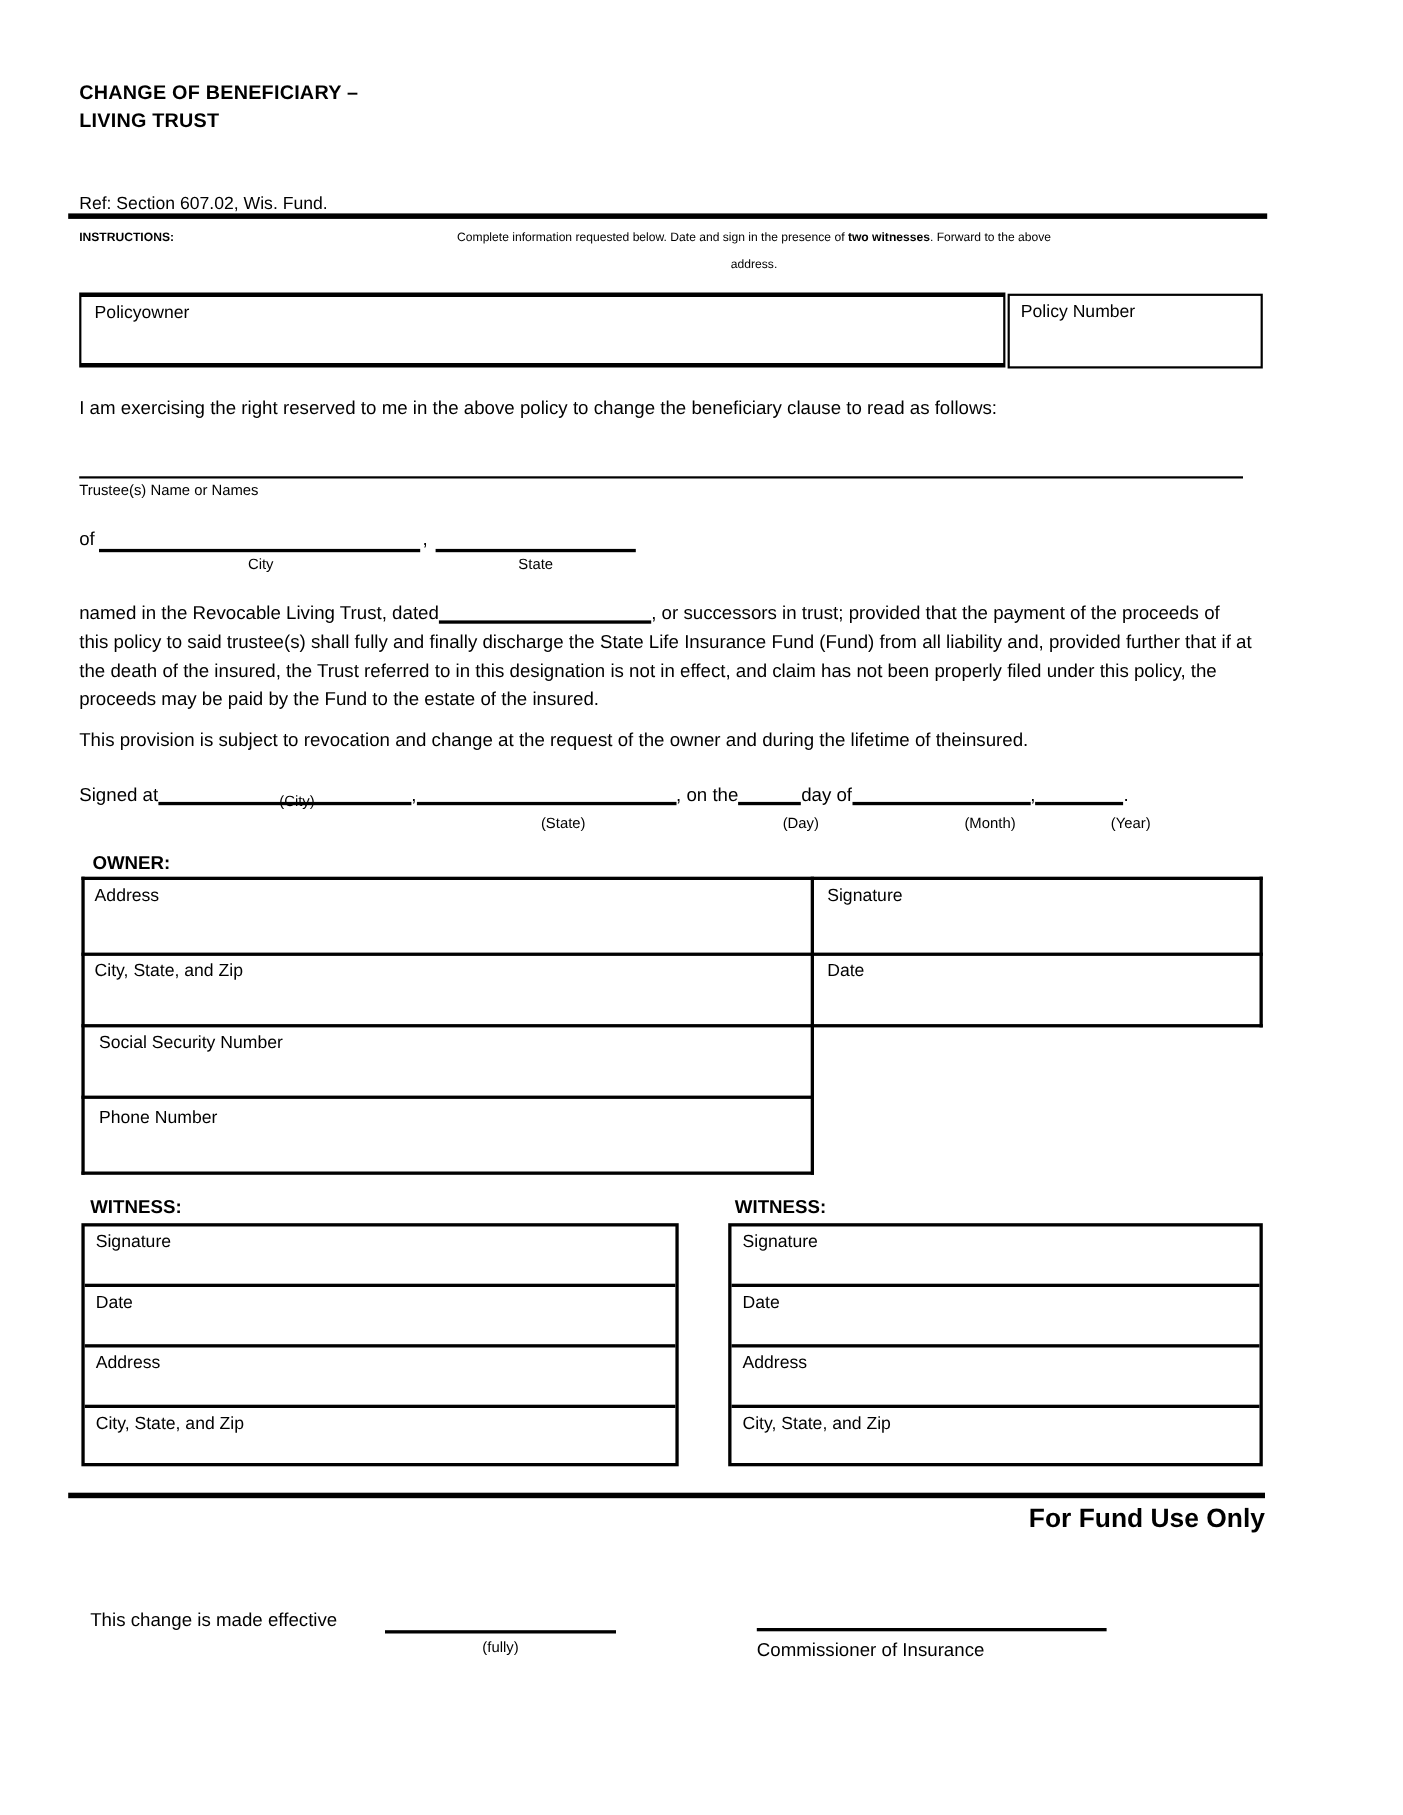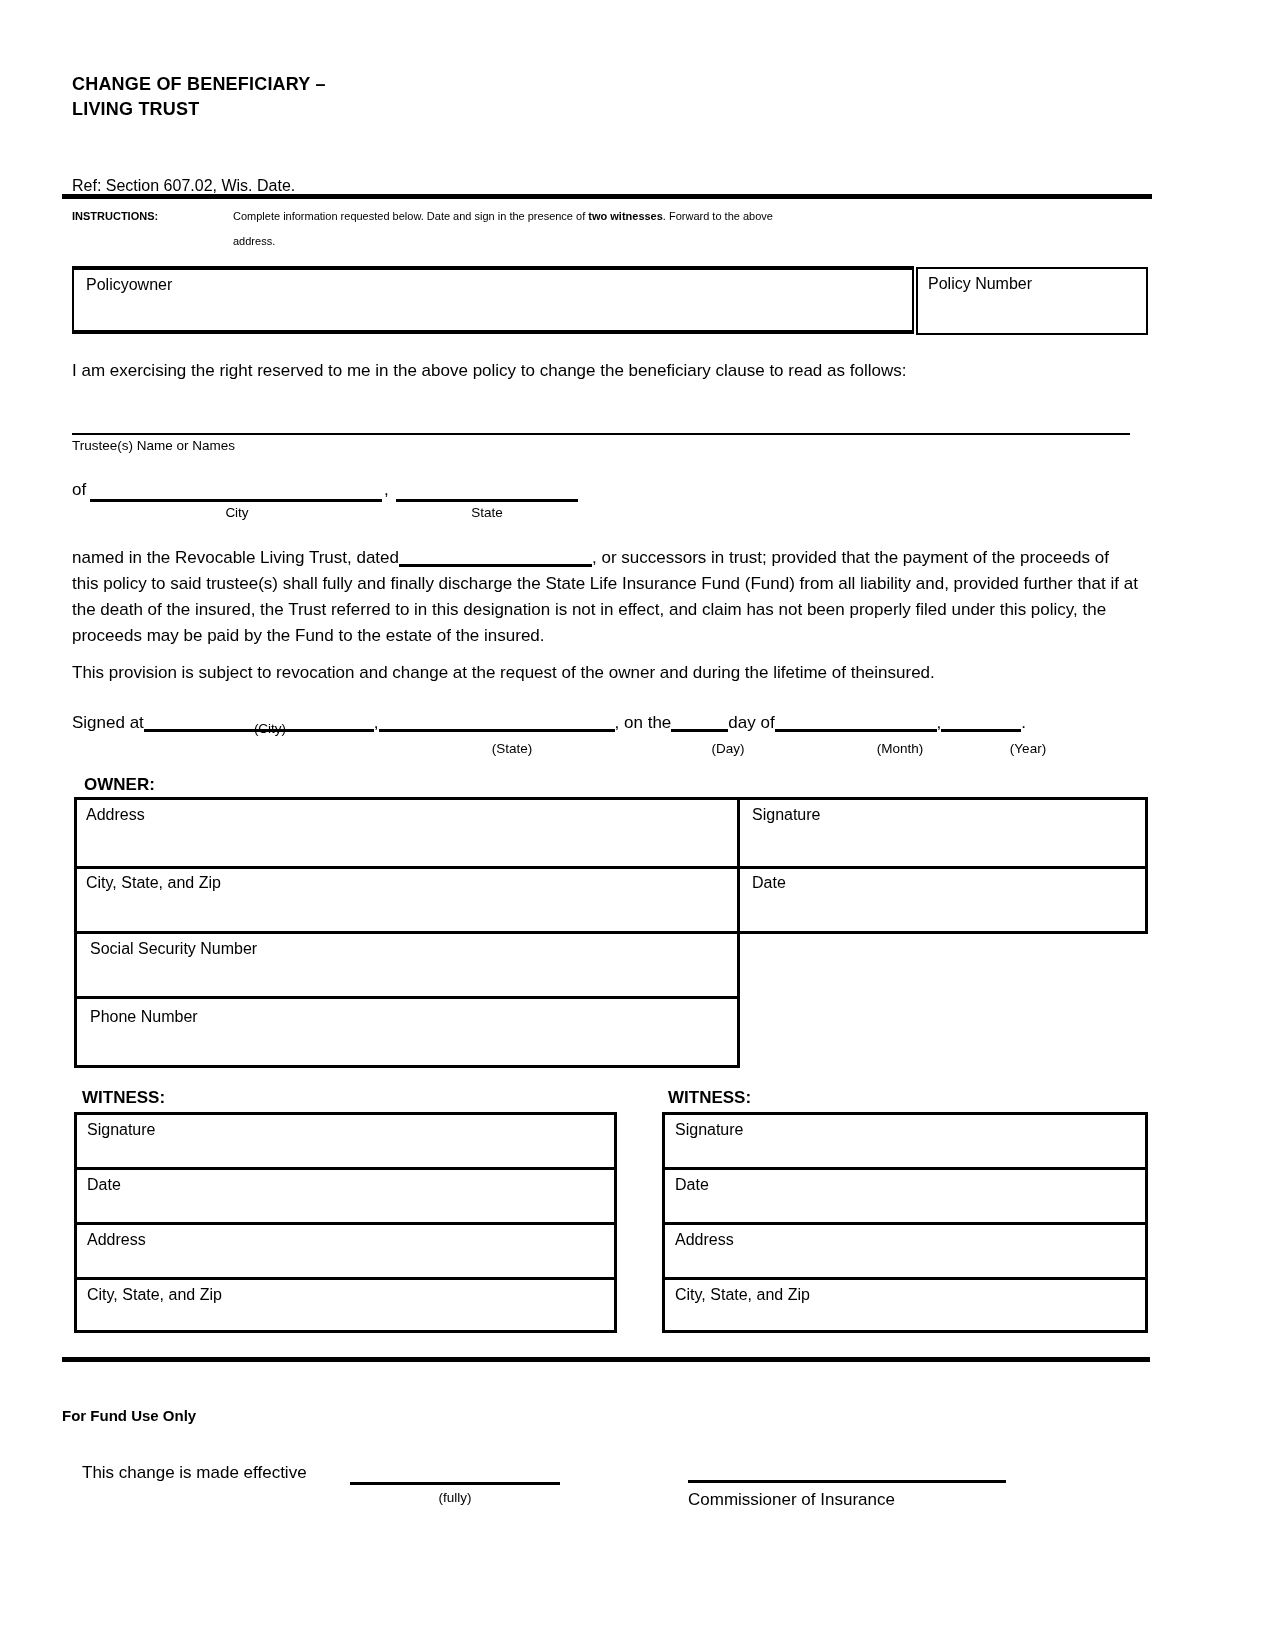--- a/index.html
+++ b/index.html
@@ -28,25 +28,25 @@
   .wlbl{position:absolute;left:10px;font-size:16px;line-height:20px;}
   .nowrap{white-space:nowrap;}
 </style>
 </head>
 <body>
 
 <div class="page">
 
   <div class="abs t18b" style="left:72px;top:72px;">CHANGE OF BENEFICIARY –</div>
   <div class="abs t18b" style="left:72px;top:97px;">LIVING TRUST</div>
-  <div class="abs t16" style="left:72px;top:175px;">Ref: Section 607.02, Wis. Date.</div>
+  <div class="abs t16" style="left:72px;top:175px;">Ref: Section 607.02, Wis. Fund.</div>
   <div class="hline" style="left:62px;top:194px;width:1090px;height:5px;"></div>
 
   <div class="abs t165 b" style="left:72px;top:204px;">INSTRUCTIONS:</div>
-  <div class="abs t165" style="left:233px;top:204px;width:905px;">
+  <div class="abs t165" style="left:233px;top:204px;width:905px;text-align:center;">
     <span>Complete information requested below. Date and sign in the presence of </span><span class="b">two witnesses</span><span>. Forward to the above</span><br>
     <span>address.</span>
   </div>
 
   <div class="box" style="left:72px;top:266px;width:842px;height:68px;border-top:4px solid #000;border-bottom:4px solid #000;border-left:2px solid #000;border-right:2px solid #000;">
     <div class="cell-lbl" style="padding:5px 0 0 12px;">Policyowner</div>
   </div>
   <div class="box" style="left:916px;top:267px;width:232px;height:68px;border:2px solid #000;">
     <div class="cell-lbl" style="padding:5px 0 0 10px;">Policy Number</div>
   </div>
@@ -116,21 +116,21 @@
     <div class="wsep" style="top:52px;"></div>
     <div class="wsep" style="top:107px;"></div>
     <div class="wsep" style="top:162px;"></div>
     <div class="wlbl" style="top:5px;">Signature</div>
     <div class="wlbl" style="top:60px;">Date</div>
     <div class="wlbl" style="top:115px;">Address</div>
     <div class="wlbl" style="top:170px;">City, State, and Zip</div>
   </div>
 
   <div class="hline" style="left:62px;top:1357px;width:1088px;height:5px;"></div>
-  <div class="abs b" style="left:62px;top:1407px;width:1088px;text-align:left;font-size:15px;">For Fund Use Only</div>
+  <div class="abs b" style="left:62px;top:1367px;width:1088px;text-align:right;font-size:24px;">For Fund Use Only</div>
 
   <div class="abs t17" style="left:82px;top:1461px;">This change is made effective</div>
   <div class="hline" style="left:350px;top:1482px;width:210px;height:3px;"></div>
   <div class="abs cap ctr" style="left:455px;top:1490px;">(fully)</div>
 
   <div class="hline" style="left:688px;top:1480px;width:318px;height:3px;"></div>
   <div class="abs t17" style="left:688px;top:1488px;width:318px;text-align:left;">Commissioner of Insurance</div>
 
 </div>
 

